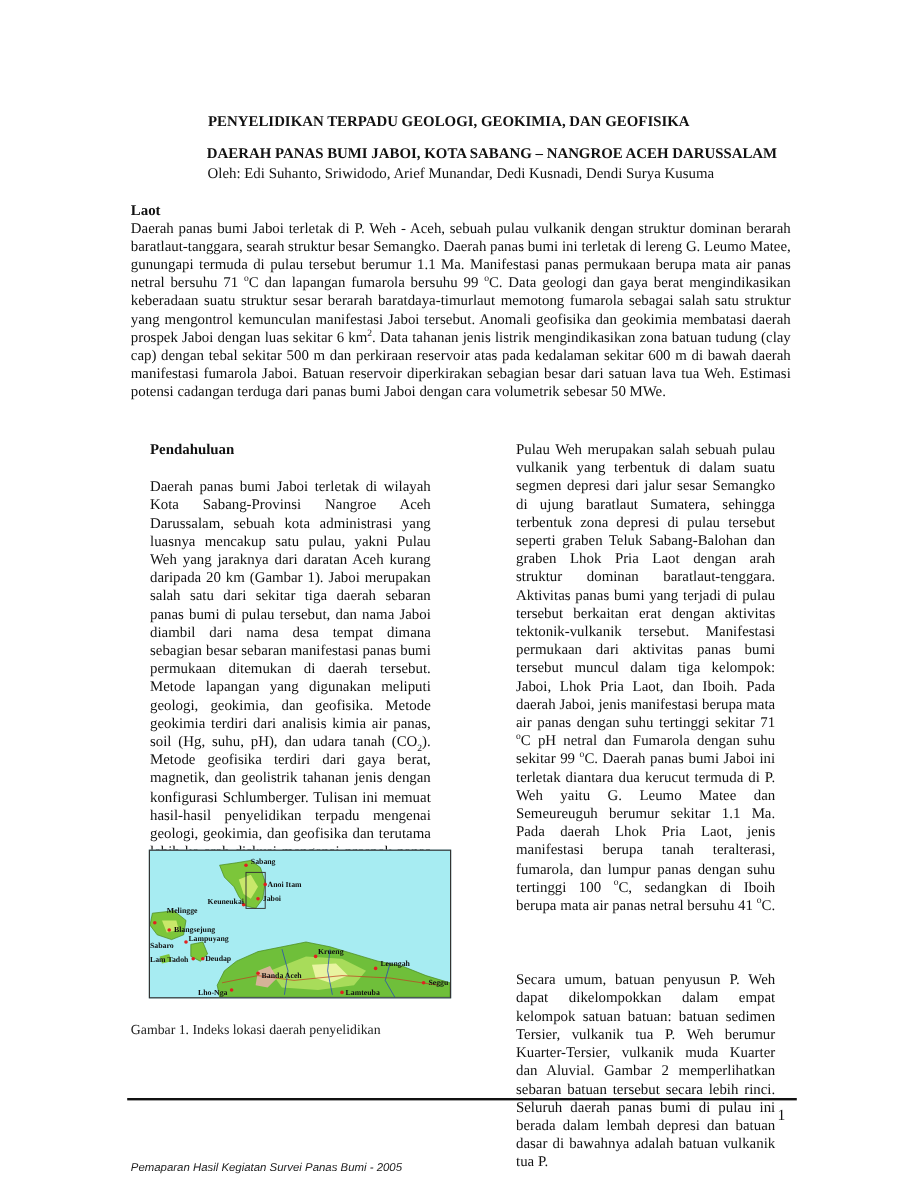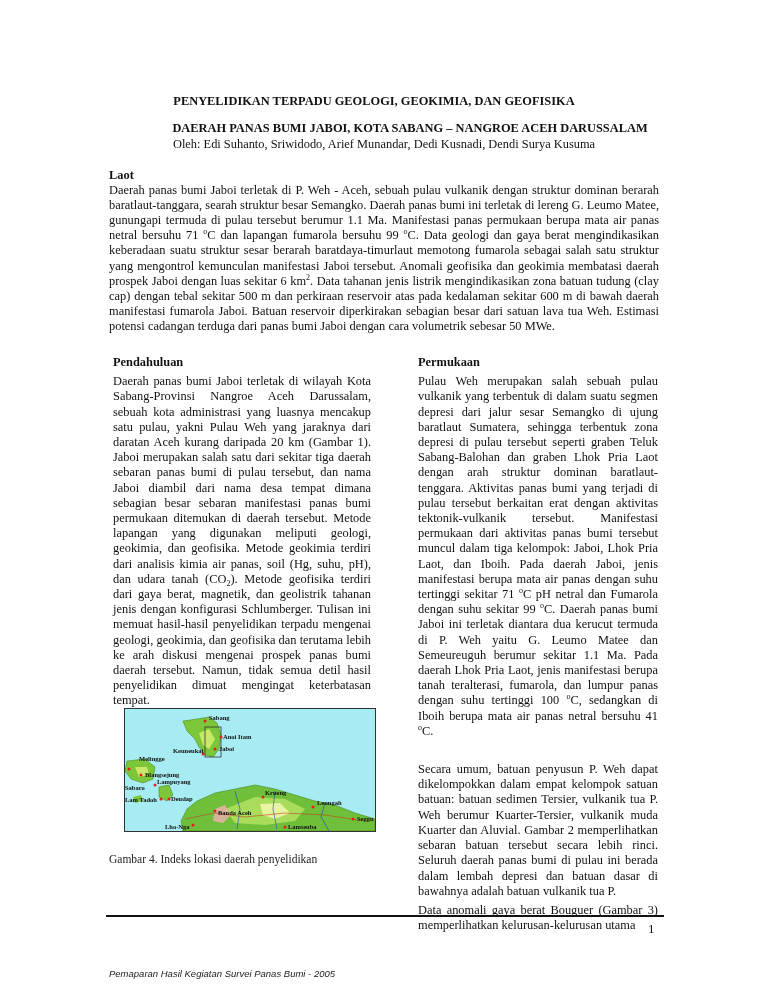--- a/index.html
+++ b/index.html
@@ -10,21 +10,21 @@
   .t1 { top: 93px; }
   .t2 { top: 120px; margin-left: 36px; }
   .authors { position: absolute; top: 136px; left: 0; width: 768px; text-align: center;
              font-size: 12.4px; line-height: 16px; }
   .abstract { position: absolute; top: 168px; left: 109px; width: 550px;
               font-size: 12.4px; line-height: 15.1px; text-align: justify; }
   .h { font-weight: bold; }
   .col { position: absolute; font-size: 12.4px; line-height: 15.2px; text-align: justify; }
   .col-left { left: 109px; top: 351px; width: 266px; }
   .col-right { left: 414px; top: 351px; width: 248px; }
-  .col p { margin: 4px; }
+  .col p { margin: 16px; }
   .gap { height: 15px; }
   .figure { position: absolute; left: 124px; top: 708px; width: 250px; height: 122px;
             border: 1.5px solid #333; background: #a7ecf2; overflow: hidden; }
   .figure svg { display: block; }
   .caption { position: absolute; left: 109px; top: 853px; font-size: 11.5px; color: #222; }
   .footer-line { position: absolute; left: 106px; top: 915px; width: 558px; height: 0;
                  border-top: 2px solid #111; }
   .footer-text { position: absolute; left: 109px; top: 920px; font-family: "Liberation Sans", sans-serif;
                  font-style: italic; font-size: 9.5px; color: #222; margin-top: 48px; }
   .page-num { position: absolute; left: 648px; top: 921px; font-size: 13px; }
@@ -100,24 +100,23 @@
     <text class="lbl" x="46" y="92">Deudap</text>
     <text class="lbl" x="93" y="106">Banda Aceh</text>
     <text class="lbl" x="140" y="86">Krueng</text>
     <text class="lbl" x="192" y="96">Leungah</text>
     <text class="lbl" x="232" y="112">Seggu</text>
     <text class="lbl" x="163" y="120">Lamteuba</text>
     <text class="lbl" x="40" y="120">Lho-Nga</text>
     <text class="lbl" x="0" y="81">Sabaro</text>
   </svg>
 </div>
-<div class="caption">Gambar 4. Indeks lokasi daerah penyelidikan</div>
+<div class="caption">Gambar 1. Indeks lokasi daerah penyelidikan</div>
 
 <div class="col col-right">
-  <p class="h">Permukaan</p>
   <p><span>Pulau Weh merupakan salah sebuah pulau vulkanik yang terbentuk di dalam suatu segmen depresi dari jalur sesar Semangko di ujung baratlaut Sumatera, sehingga terbentuk zona depresi di pulau tersebut seperti graben Teluk Sabang-Balohan dan graben Lhok Pria Laot dengan arah struktur dominan baratlaut-tenggara. Aktivitas panas bumi yang terjadi di pulau tersebut berkaitan erat dengan aktivitas tektonik-vulkanik tersebut. Manifestasi permukaan dari aktivitas panas bumi tersebut muncul dalam tiga kelompok: Jaboi, Lhok Pria Laot, dan Iboih. Pada daerah Jaboi, jenis manifestasi berupa mata air panas dengan suhu tertinggi sekitar 71 </span><sup>o</sup><span>C pH netral dan Fumarola dengan suhu sekitar 99 </span><sup>o</sup><span>C. Daerah panas bumi Jaboi ini terletak diantara dua kerucut termuda di P. Weh yaitu G. Leumo Matee dan Semeureuguh berumur sekitar 1.1 Ma. Pada daerah Lhok Pria Laot, jenis manifestasi berupa tanah teralterasi, fumarola, dan lumpur panas dengan suhu tertinggi 100 </span><sup>o</sup><span>C, sedangkan di Iboih berupa mata air panas netral   bersuhu 41 </span><sup>o</sup><span>C.</span></p>
   <div class="gap"></div>
   <p>Secara umum, batuan penyusun P. Weh dapat dikelompokkan dalam empat kelompok satuan batuan: batuan sedimen Tersier, vulkanik tua P. Weh berumur Kuarter-Tersier, vulkanik muda Kuarter dan Aluvial. Gambar 2 memperlihatkan sebaran batuan tersebut secara lebih rinci. Seluruh daerah panas bumi di pulau ini berada dalam lembah depresi dan batuan dasar di bawahnya adalah batuan vulkanik tua P.</p>
   <p>Data anomali gaya berat Bouguer (Gambar 3) memperlihatkan kelurusan-kelurusan utama</p>
 </div>
 
 <div class="footer-line"></div>
 <div class="footer-text">Pemaparan Hasil  Kegiatan Survei Panas Bumi - 2005</div>
 <div class="page-num">1</div>
 

